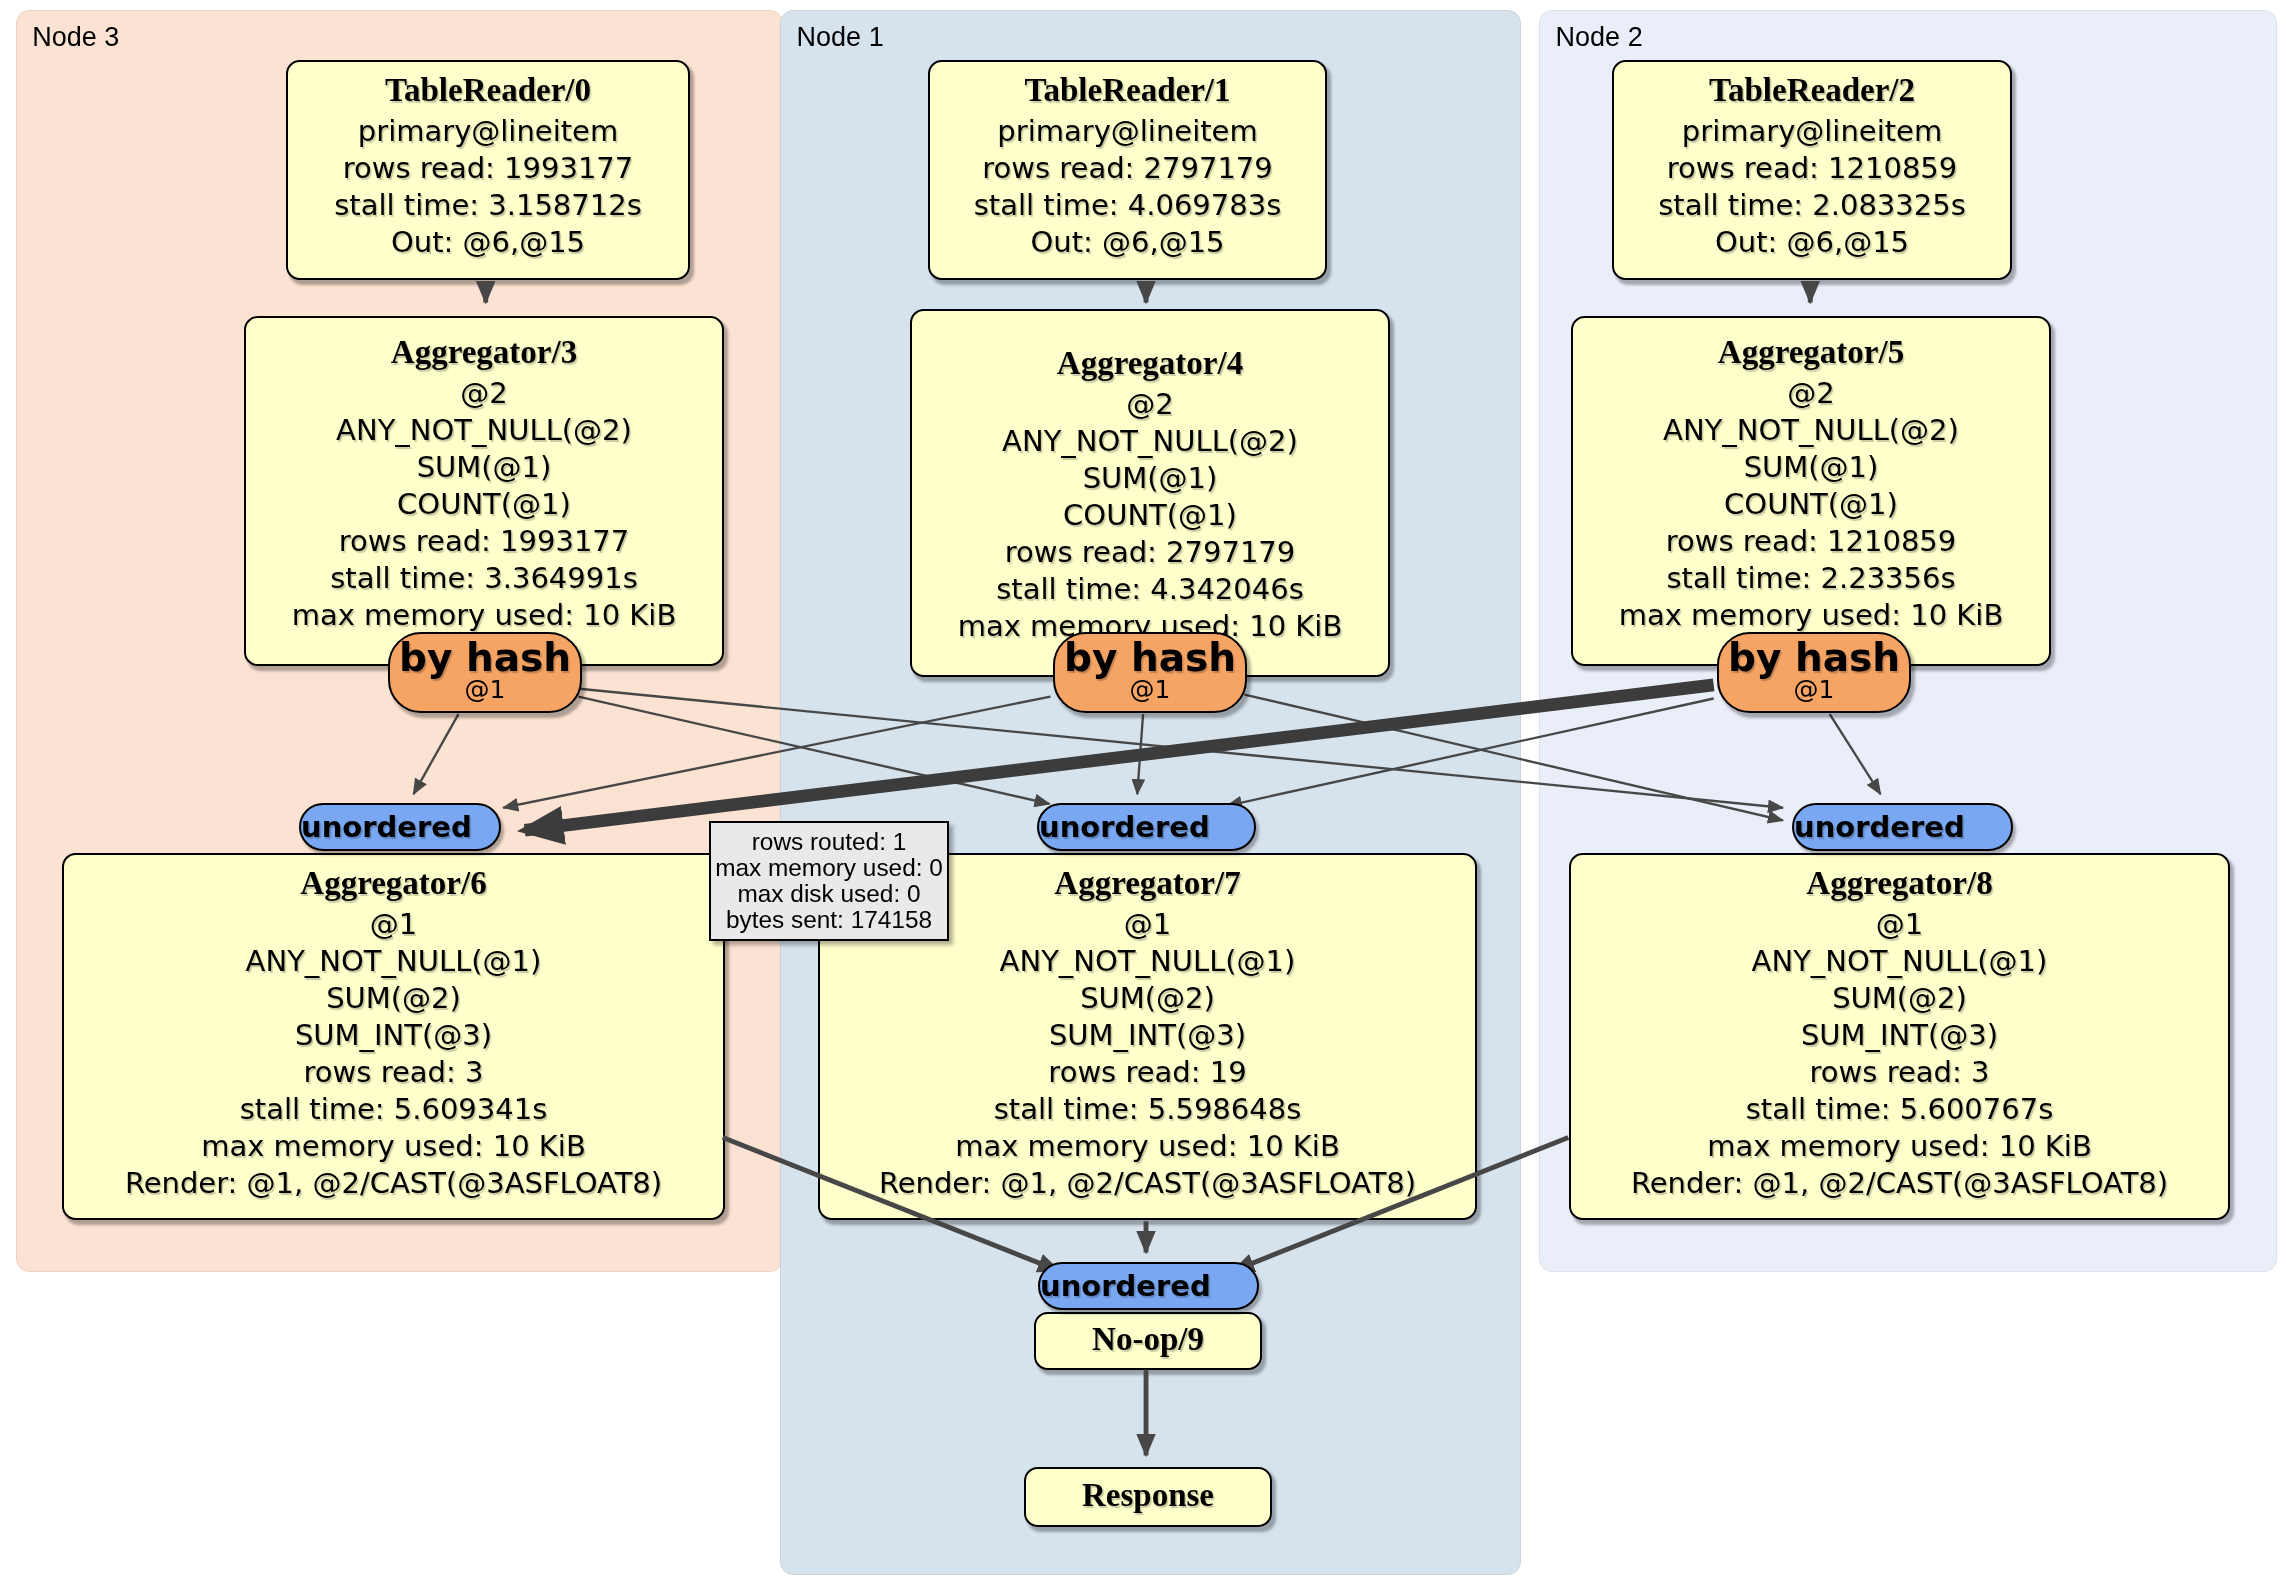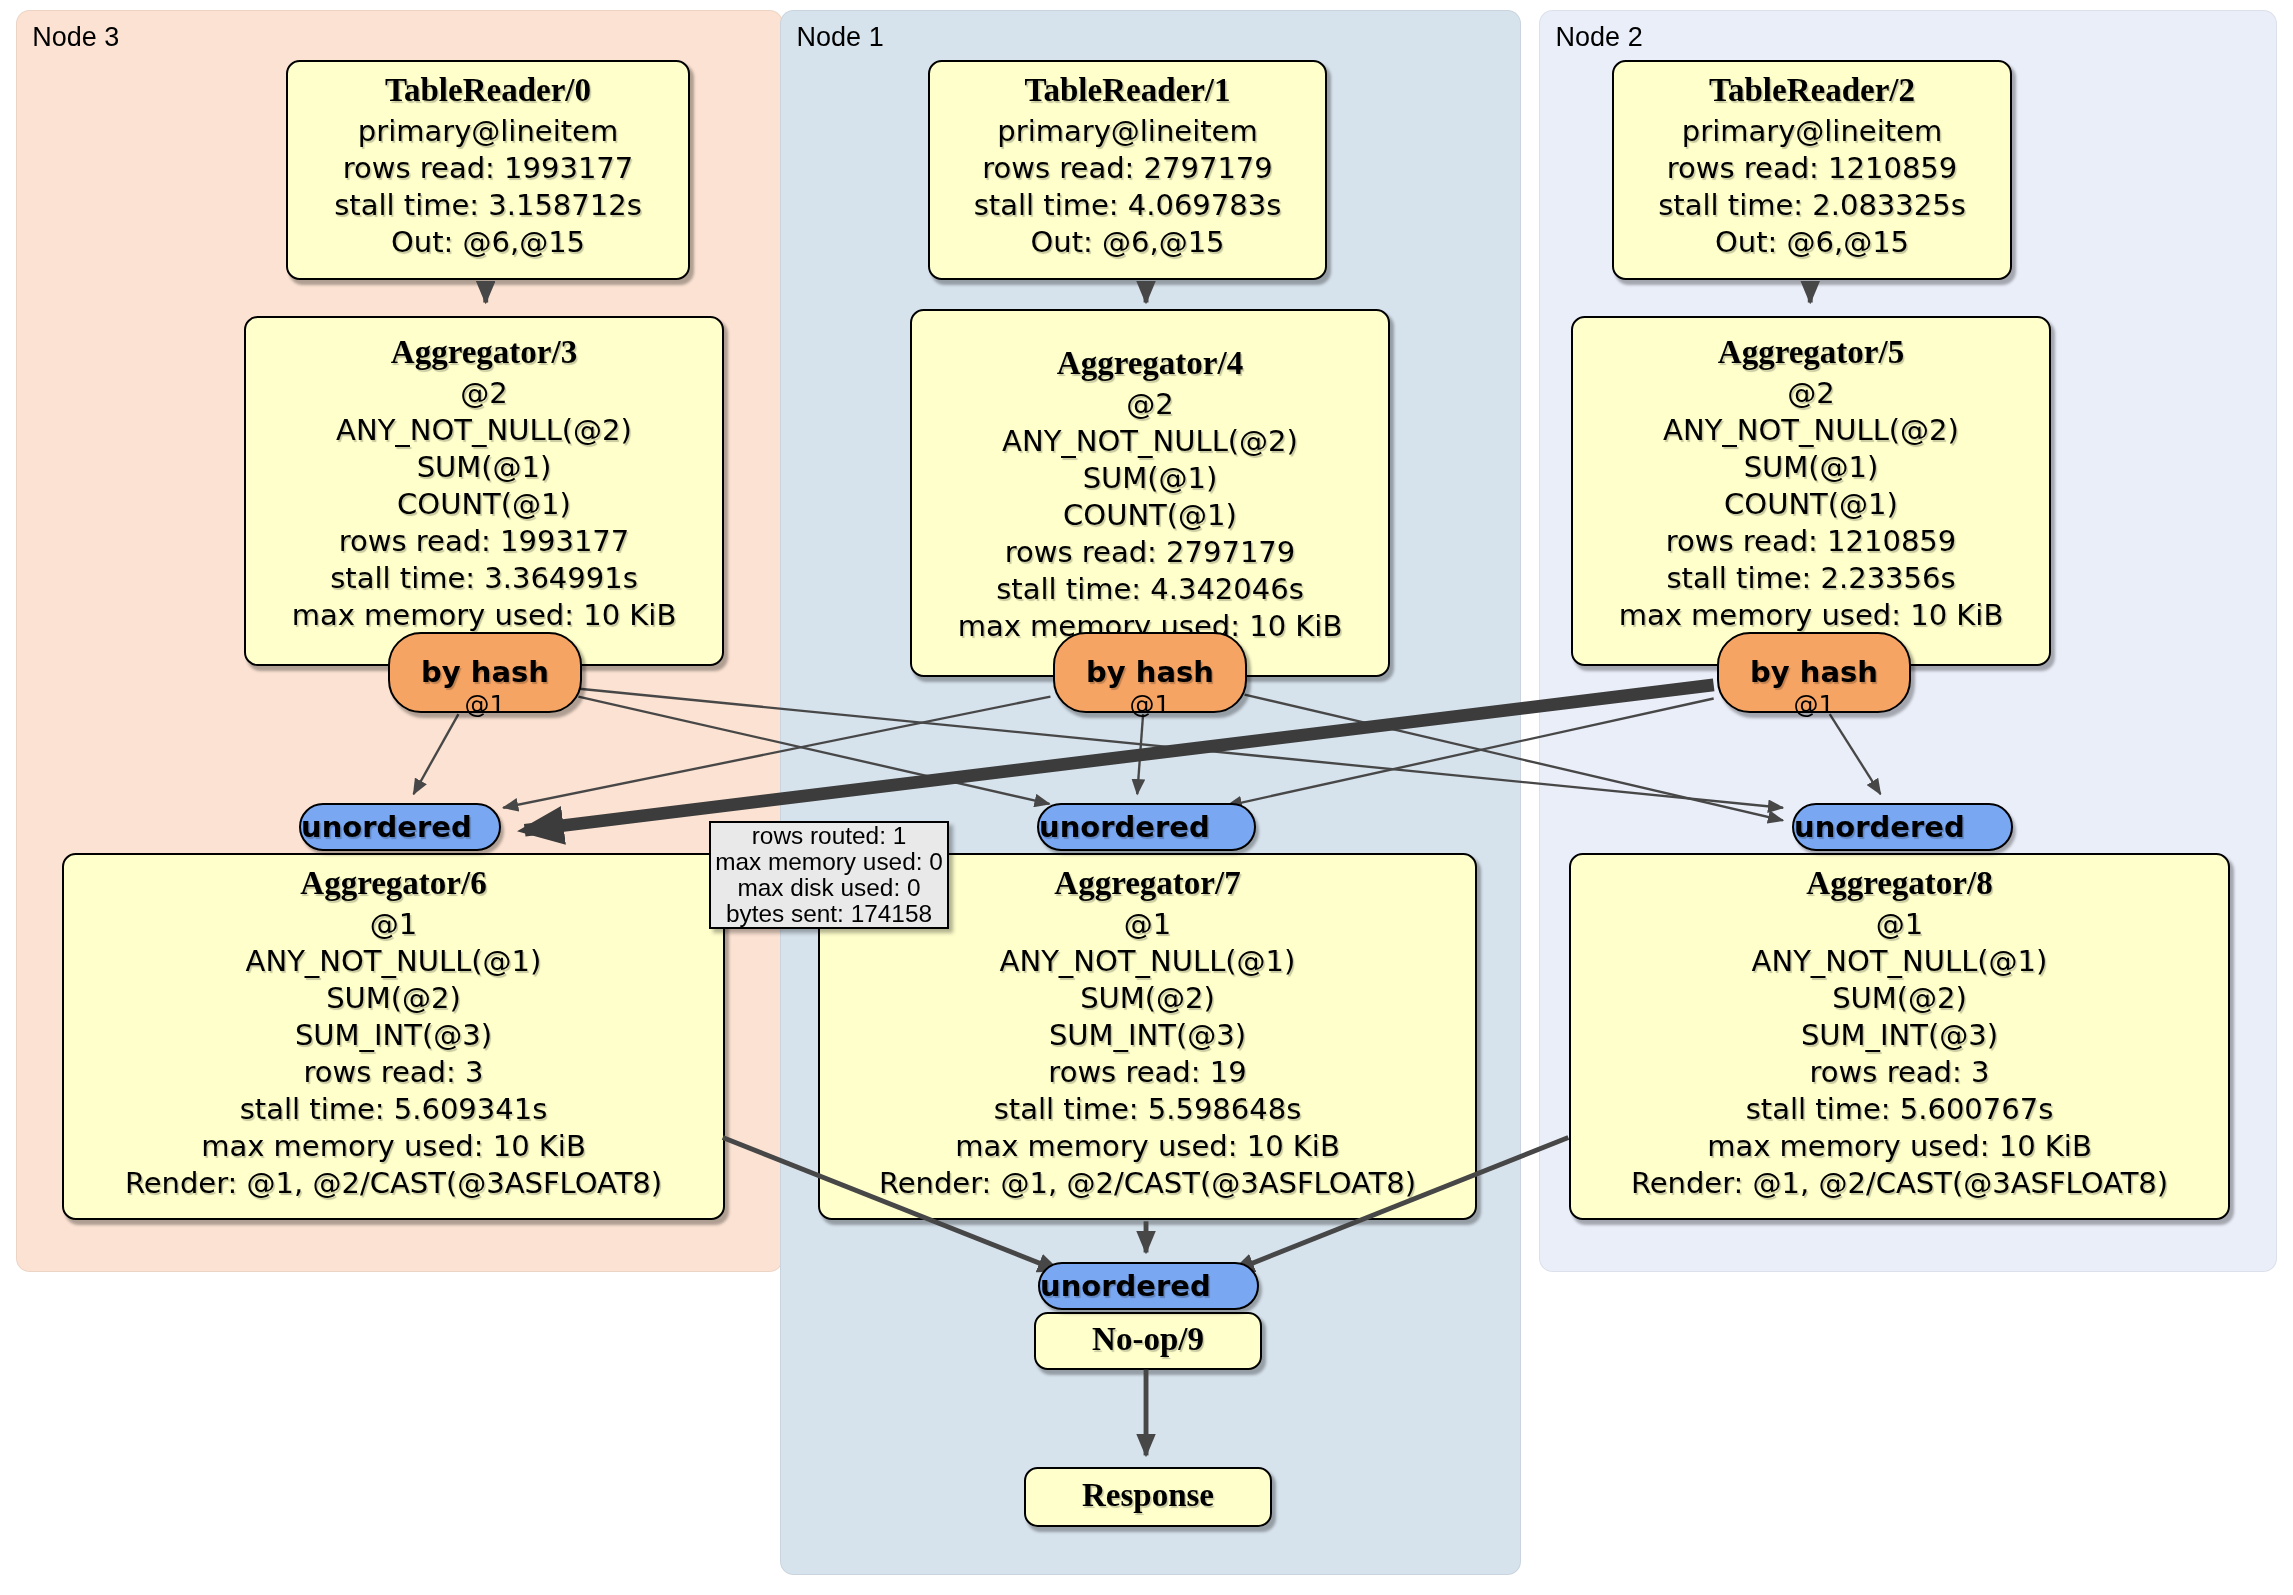--- a/index.html
+++ b/index.html
@@ -25,36 +25,36 @@
   .b-agg6{left:62px;top:853px;width:659px;height:363px;}
   .b-agg7{left:818px;top:853px;width:655px;height:363px;}
   .b-agg8{left:1569px;top:853px;width:657px;height:363px;}
   .b-noop{left:1034px;top:1312px;width:224px;height:54px;}
   .b-noop .title{line-height:51px;padding-top:0;}
   .b-resp{left:1024px;top:1467px;width:244px;height:56px;}
   .b-resp .title{line-height:53px;padding-top:0;}
   .pill-hash{position:absolute;width:190px;height:77px;background:#f6a464;border:2.9px solid #000;
              border-radius:33px;z-index:4;text-align:center;
              box-shadow:3.9px 4.9px 2.9px rgba(0,0,0,0.30);color:#000;}
-  .pill-hash .l1{font-weight:bold;font-size:29px;line-height:35px;margin-top:21px;
+  .pill-hash .l1{font-weight:bold;font-size:39px;line-height:35px;margin-top:6px;
                  text-shadow:1.5px 1.5px 1px rgba(0,0,0,0.22);}
   .pill-hash .l2{font-size:25px;line-height:29px;}
   .ph-1{left:388px;top:632px;} .ph-2{left:1053px;top:632px;} .ph-3{left:1717px;top:632px;}
   .pill-sync{position:absolute;height:44px;background:#79a7f1;border:2.9px solid #000;
              border-radius:25px;z-index:4;text-align:left;font-weight:bold;font-size:29px;
              line-height:44px;box-shadow:2.9px 3.9px 2.9px rgba(0,0,0,0.30);color:#000;
              text-shadow:1.5px 1.5px 1px rgba(0,0,0,0.22);}
   .ps-1{left:299px;top:803px;width:198px;}
   .ps-2{left:1037px;top:803px;width:215px;}
   .ps-3{left:1792px;top:803px;width:217px;}
   .ps-4{left:1038px;top:1262px;width:217px;}
   .tooltip{position:absolute;left:709px;top:821px;width:232px;background:#e9e9e9;
            border:2.4px solid #000;z-index:6;text-align:center;
            font-family:"Liberation Sans",sans-serif;box-shadow:3.9px 3.9px 3.9px rgba(0,0,0,0.30);
-           padding:0 2px;}
+           padding:6px 2px;}
   .tooltip .bline{font-size:24.4px;line-height:26px;white-space:nowrap;}
   #edges{position:absolute;left:0;top:0;z-index:3;pointer-events:none;}
 </style>
 </head>
 <body>
 
 <div id="canvas">
 
   <div class="panel panel-node3">
     <div class="panel-label">Node 3</div>

